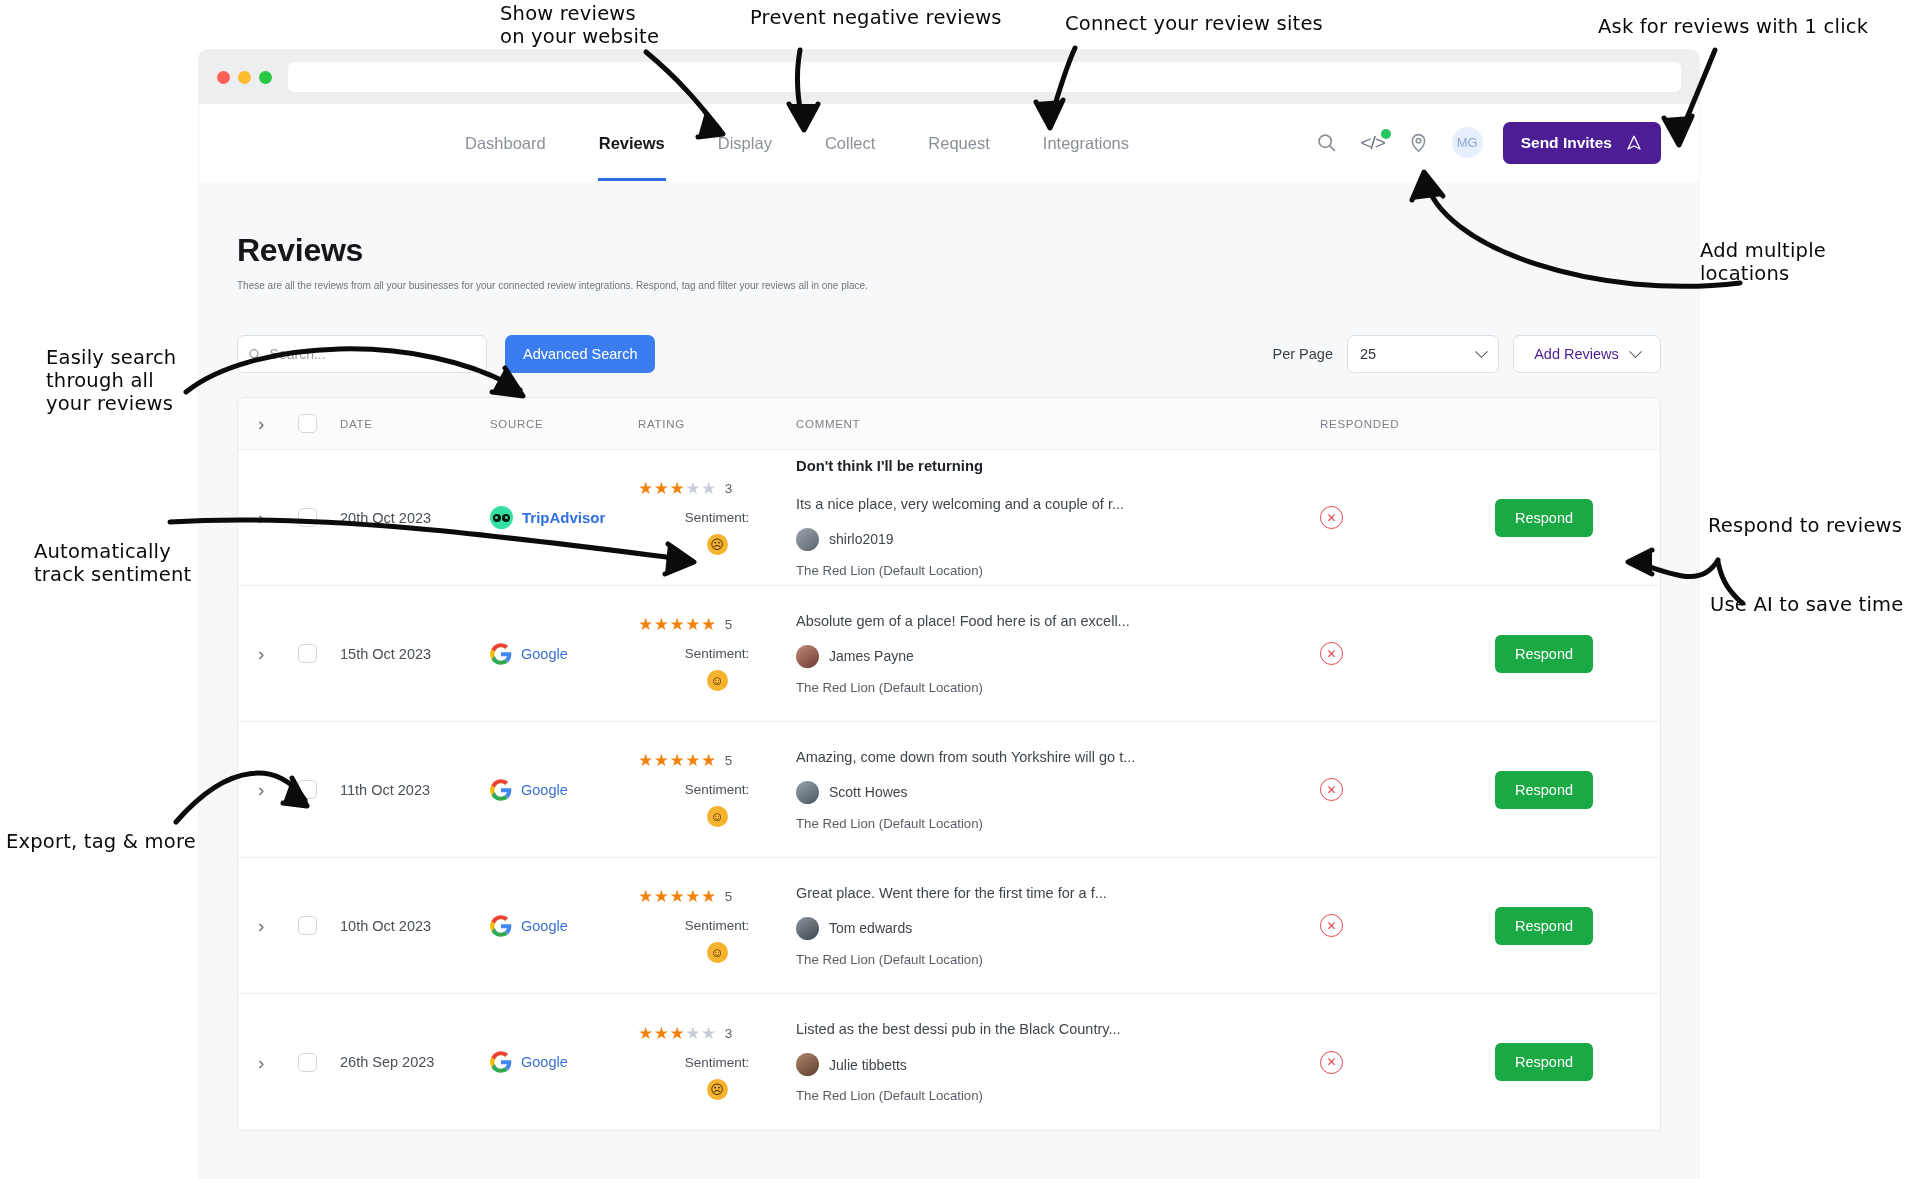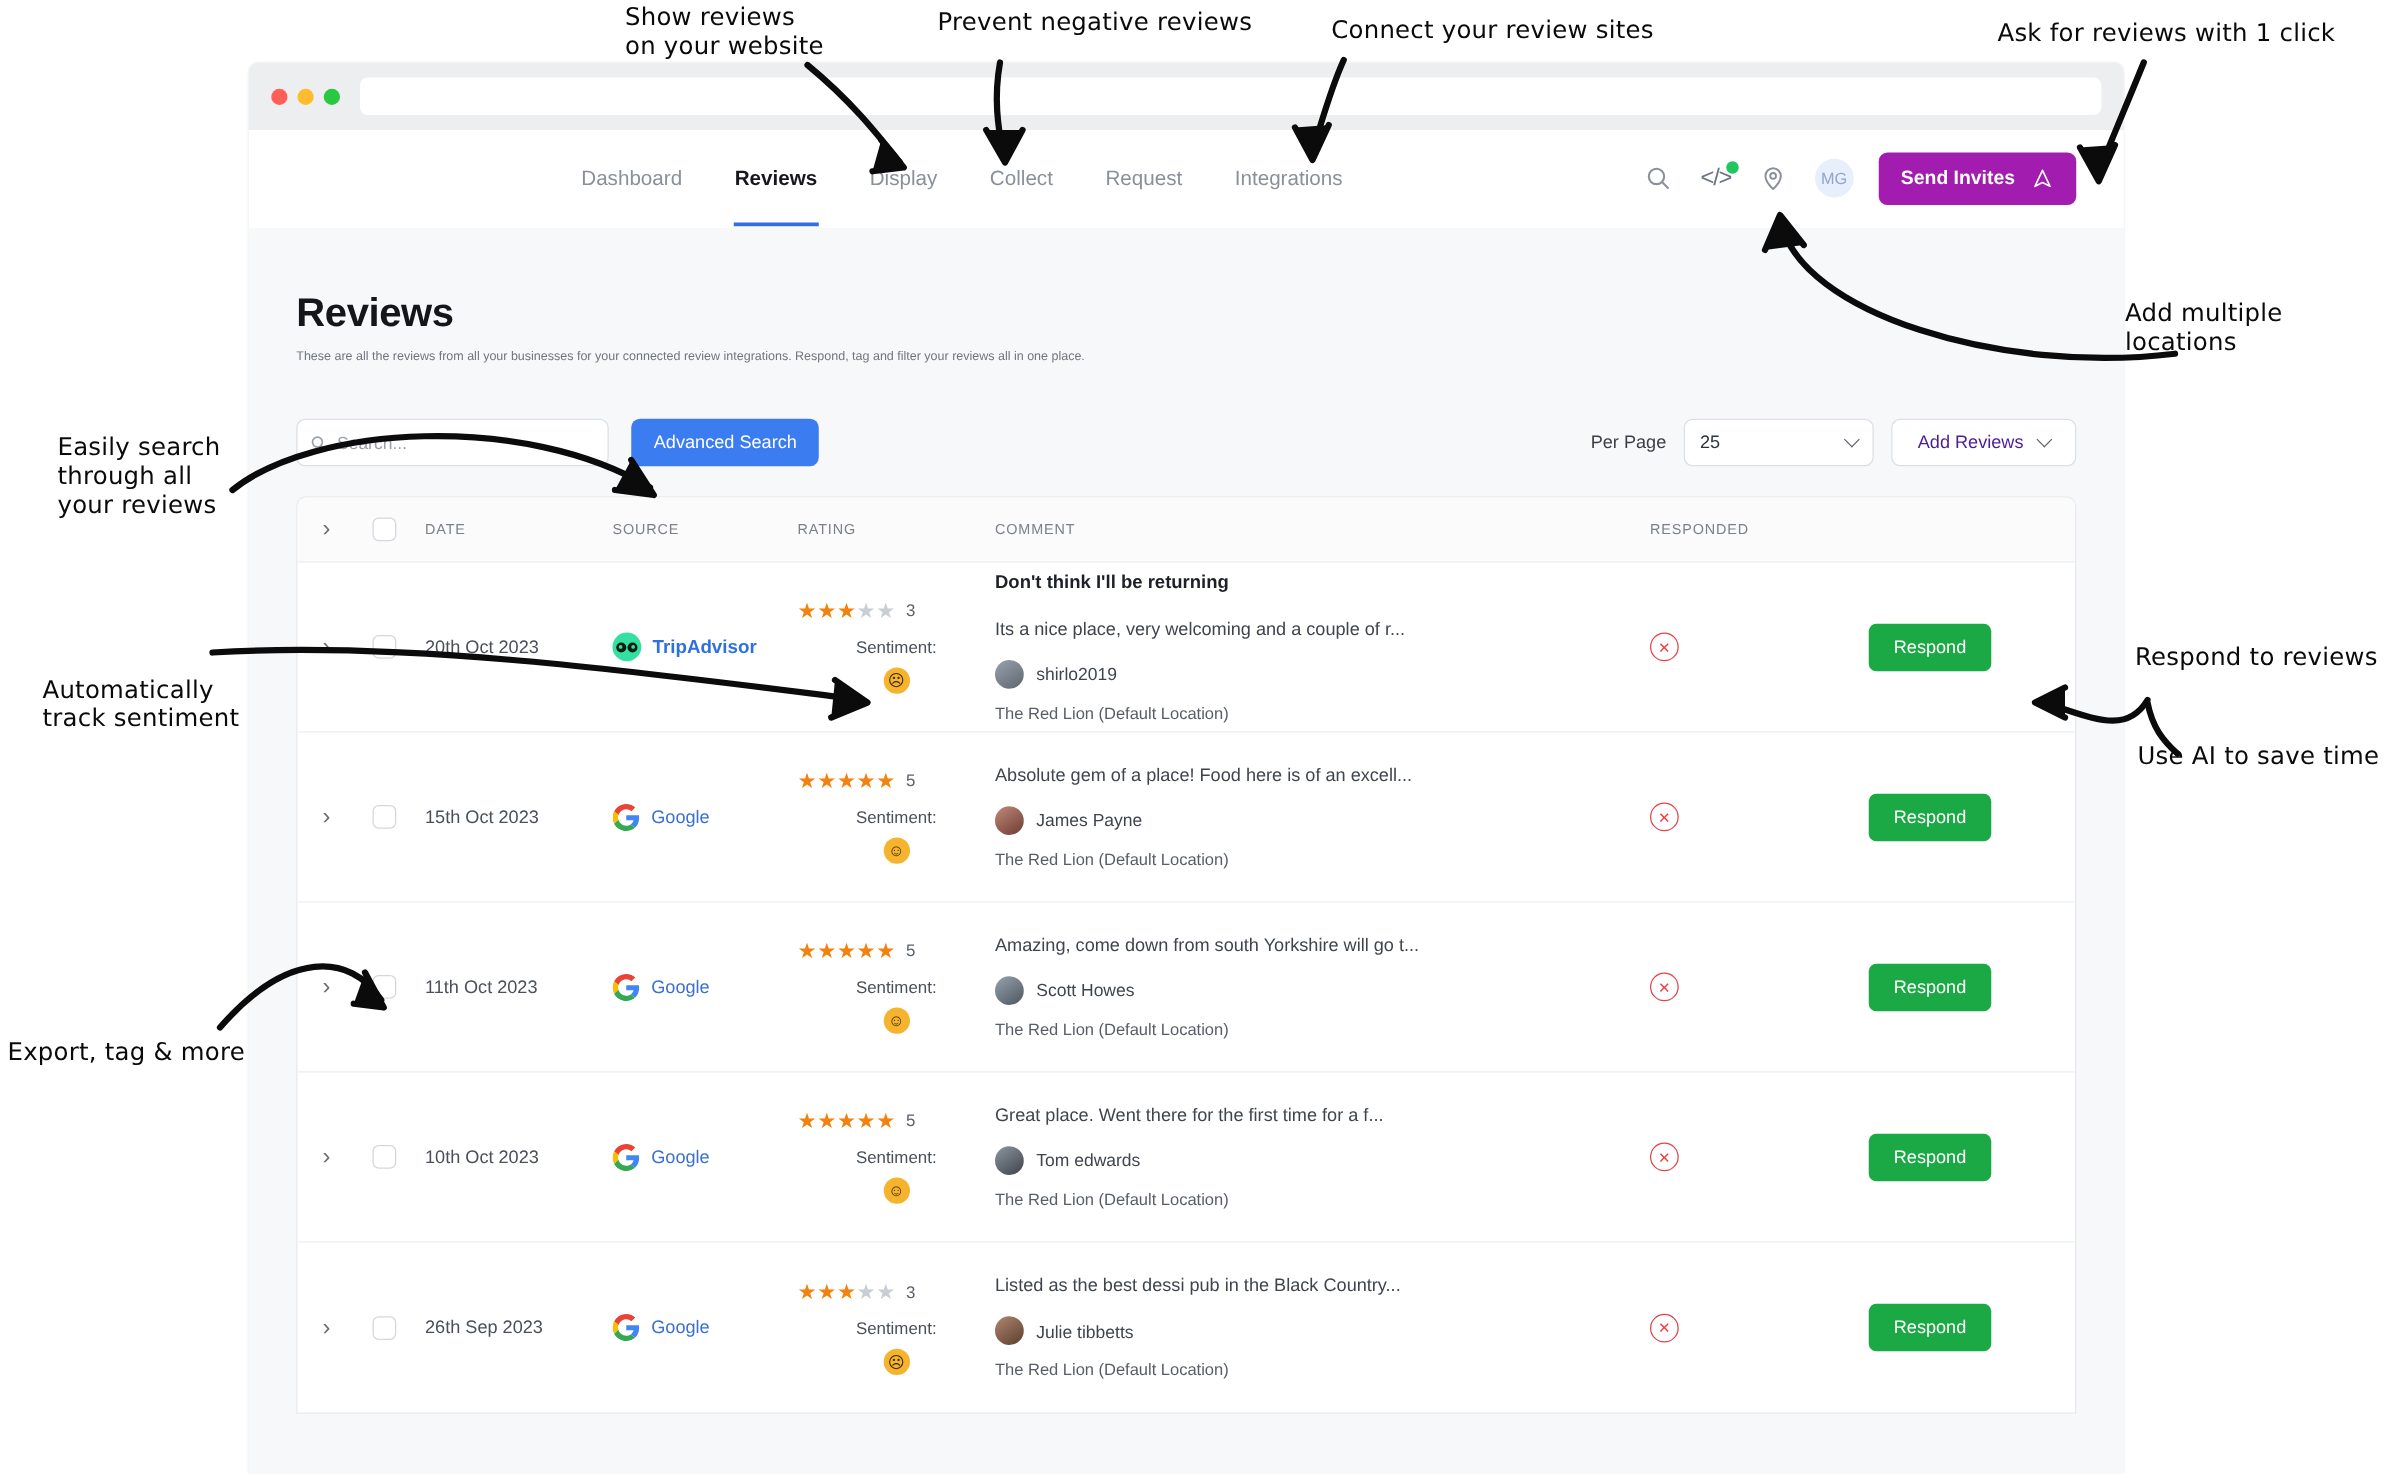--- a/index.html
+++ b/index.html
@@ -62,21 +62,21 @@
     position: relative;
     height: 78px;
     background: #ffffff;
     display: flex;
     align-items: center;
     padding: 0 38px 0 0;
     border-bottom: 1px solid #ffffff;
   }
   .nav-links {
     display: flex;
-    gap: 0;
+    gap: 11px;
     margin-left: 245px;
     height: 100%;
   }
   .nav-link {
     position: relative;
     font-size: 16.5px;
     color: #8a9099;
     padding: 0 21px;
     line-height: 78px;
     height: 100%;
@@ -126,21 +126,21 @@
   .avatar-initials {
     width: 31px; height: 31px;
     border-radius: 50%;
     background: #e7eefc;
     color: #8fa7cf;
     font-size: 13px;
     display: flex; align-items: center; justify-content: center;
     cursor: pointer;
   }
   .send-invites {
-    background: #a21caf;
+    background: #4c1d95;
     color: #ffffff;
     border: none;
     border-radius: 7px;
     height: 42px;
     padding: 0 18px;
     font-size: 15.5px;
     font-weight: bold;
     font-family: "Liberation Sans", sans-serif;
     display: flex; align-items: center; gap: 13px;
     cursor: pointer;

